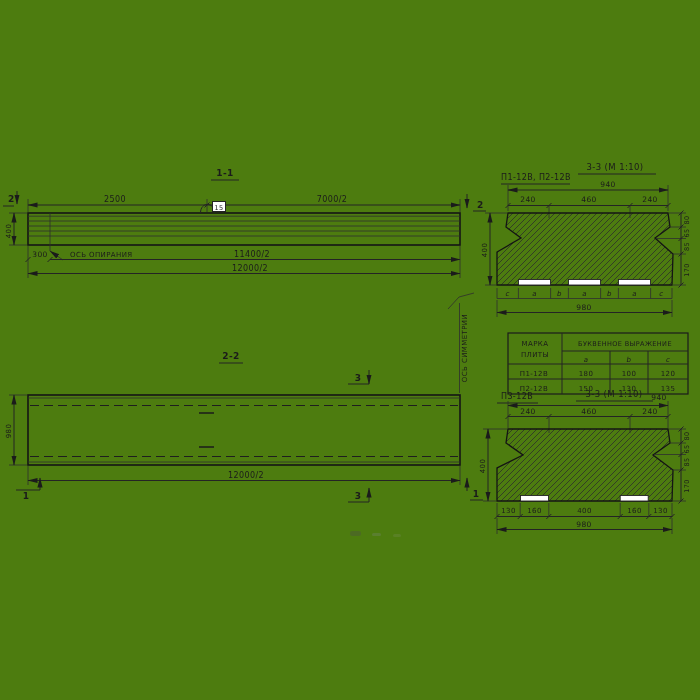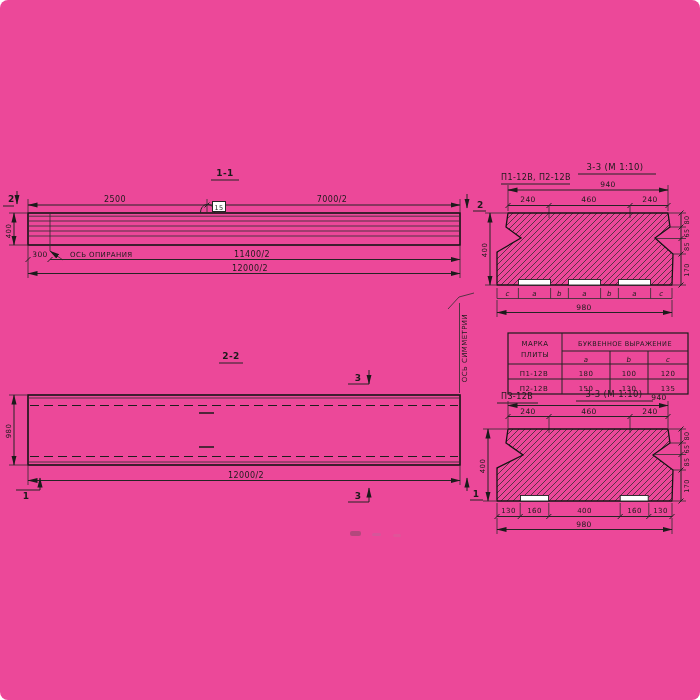--- a/index.html
+++ b/index.html
@@ -1,17 +1,17 @@
 <!DOCTYPE html>
 <html><head>
 <meta charset="utf-8">
 <style>
   html,body{margin:0;padding:0;background:#ffffff;}
-  .canvas{position:relative;width:700px;height:700px;background:#ec4899;overflow:hidden;
-          font-family:"DejaVu Sans",sans-serif;border-radius:8px;}
+  .canvas{position:relative;width:700px;height:700px;background:#4d7c0f;overflow:hidden;
+          font-family:"DejaVu Sans",sans-serif;}
   svg{position:absolute;left:0;top:0;}
   text{fill:#1b1b1b;font-family:"DejaVu Sans",sans-serif;letter-spacing:.4px;}
   .t8{font-size:8px;} .t75{font-size:7.5px;} .t7{font-size:7px;} .t65{font-size:6.5px;}
   .t9{font-size:9px;font-weight:bold;} .t85{font-size:8.5px;}
   .it{font-style:italic;}
   .ln{stroke:#242424;stroke-width:1;fill:none;}
   .thick{stroke:#141414;stroke-width:1.6;fill:none;}
   .thin{stroke:#2e2e2e;stroke-width:.8;fill:none;}
   .dash{stroke:#1e1e1e;stroke-width:1;stroke-dasharray:9 5;fill:none;}
 </style>

